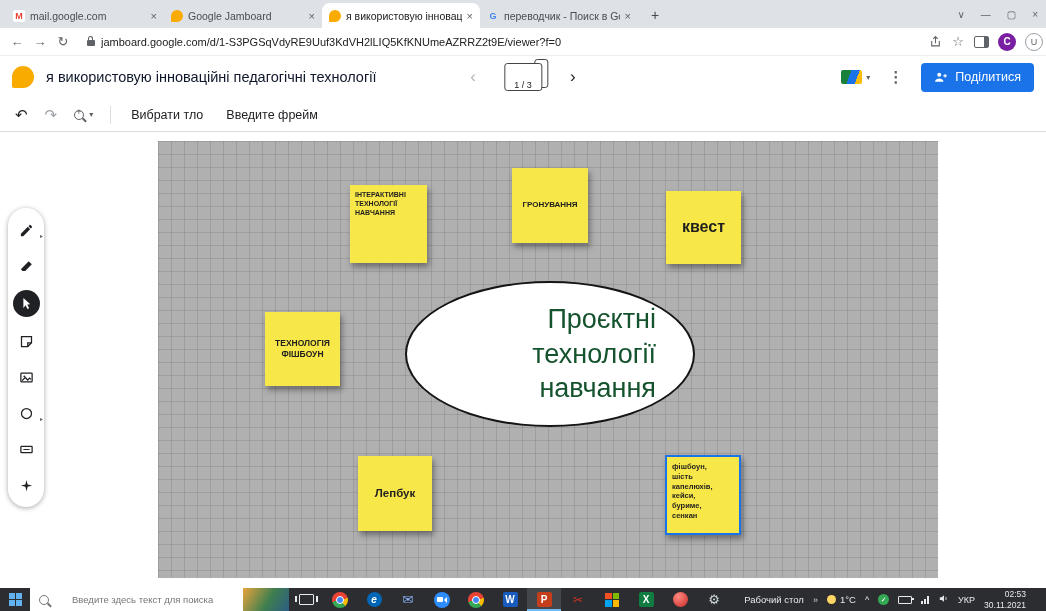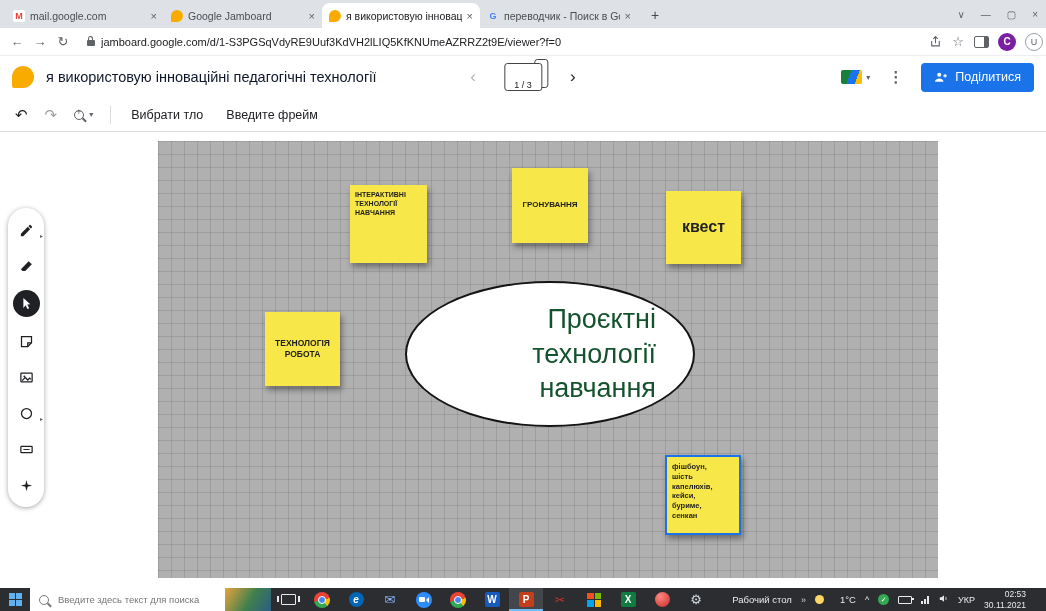--- a/index.html
+++ b/index.html
@@ -101,21 +101,21 @@
         justify-content:center;color:#202124;}
   .tool svg{width:15px;height:15px;display:block;}
   .tool.tool-active{background:#202124;border-radius:50%;color:#fff;width:27px;height:27px;}
   .tool .caret{position:absolute;right:-5px;bottom:3px;font-size:6px;color:#5f6368;font-style:normal;}
   
   .taskbar{position:absolute;left:0;bottom:0;width:100%;height:23px;background:#2b2d30;
            display:flex;align-items:center;color:#e8eaed;font-size:10px;}
   .start{width:30px;height:100%;display:flex;align-items:center;justify-content:center;}
   .win{display:grid;grid-template-columns:6px 6px;grid-template-rows:6px 6px;gap:1px;}
   .win i{background:#5fb2ef;display:block;}
-  .search{width:195px;height:100%;background:#fff;display:flex;align-items:center;gap:7px;
+  .search{width:213px;height:100%;background:#fff;display:flex;align-items:center;gap:21px;
           padding:0 9px;box-sizing:border-box;}
   .search .mag{border-color:#777;}
   .search .mag::after{background:#777;}
   .search input{border:none;outline:none;background:transparent;width:100%;font-size:9.5px;
                 color:#333;font-family:inherit;}
   .weather{width:46px;height:100%;flex:none;
            background:linear-gradient(120deg,#e8a33d,#3f7f4e 55%,#2b5d84);}
   .apps{display:flex;height:100%;}
   .app{width:34px;height:100%;display:flex;align-items:center;justify-content:center;}
   .app-active{background:#43474c;box-shadow:inset 0 -2px 0 #76b9ed;}
@@ -135,21 +135,21 @@
   .ic-grid{width:14px;height:14px;display:grid;grid-template-columns:1fr 1fr;gap:1px;}
   .ic-grid i{display:block;}
   .ic-sphere{width:15px;height:15px;border-radius:50%;background:radial-gradient(circle at 35% 30%,#ff8a80,#c62828);}
   .ic-gear{color:#cfd8dc;font-size:13px;}
   .ic-tv{width:13px;height:9px;border:1.3px solid #e8eaed;border-radius:1px;position:relative;}
   .ic-tv::before{content:'';position:absolute;left:-5px;top:1px;width:2px;height:6px;background:#e8eaed;}
   .ic-tv::after{content:'';position:absolute;right:-5px;top:1px;width:2px;height:6px;background:#e8eaed;}
   .tray{margin-left:auto;display:flex;align-items:center;gap:9px;padding-right:20px;height:100%;}
   .desktop-label{font-size:9.5px;white-space:nowrap;}
   .tray-chevrons{font-size:9px;color:#cfd3d7;}
-  .temp{display:flex;align-items:center;gap:16px;font-size:9.5px;white-space:nowrap;}
+  .temp{display:flex;align-items:center;gap:4px;font-size:9.5px;white-space:nowrap;}
   .sun{width:9px;height:9px;border-radius:50%;background:#fdd663;}
   .chevup{font-size:9px;}
   .shield{width:11px;height:11px;border-radius:50%;background:#34a853;color:#fff;font-size:7px;
           display:flex;align-items:center;justify-content:center;}
   .battery{width:12px;height:6px;border:1px solid #e8eaed;border-radius:1px;position:relative;}
   .battery::after{content:'';position:absolute;right:-3px;top:1px;width:2px;height:2px;background:#e8eaed;}
   .net{display:flex;align-items:flex-end;gap:1px;height:8px;}
   .net i{width:2px;background:#e8eaed;display:block;}
   .net i:nth-child(1){height:3px;} .net i:nth-child(2){height:5px;} .net i:nth-child(3){height:8px;}
   .lang{font-size:9px;}
@@ -257,21 +257,22 @@
     <div class="board" id="board">
       <div class="ellipse">
         <span>Проєктні технології навчання</span>
       </div>
     <div class="note note-left" style="left: 192px; top: 44px; width: 77px; height: 78px; font-size: 7px;">ІНТЕРАКТИВНІ
 ТЕХНОЛОГІЇ
 НАВЧАННЯ</div>
         <div class="note" style="left: 354px; top: 27px; width: 76px; height: 75px; font-size: 8px;">ГРОНУВАННЯ</div>
         <div class="note" style="left: 508px; top: 50px; width: 75px; height: 73px; font-size: 16px;">квест</div>
         <div class="note" style="left: 107px; top: 171px; width: 75px; height: 74px; font-size: 8.5px;">ТЕХНОЛОГІЯ
-РОБОТА</div>
+ФІШБОУН</div>
+        <div class="note" style="left: 200px; top: 315px; width: 74px; height: 75px; font-size: 11.5px;">Лепбук</div>
         <div class="note note-left selected" style="left: 507px; top: 314px; width: 76px; height: 80px; font-size: 7.5px;">фішбоун,
 шість
 капелюхів,
 кейси,
 буриме,
 сенкан</div>
       </div>
   </div>
 
   <div class="palette">

